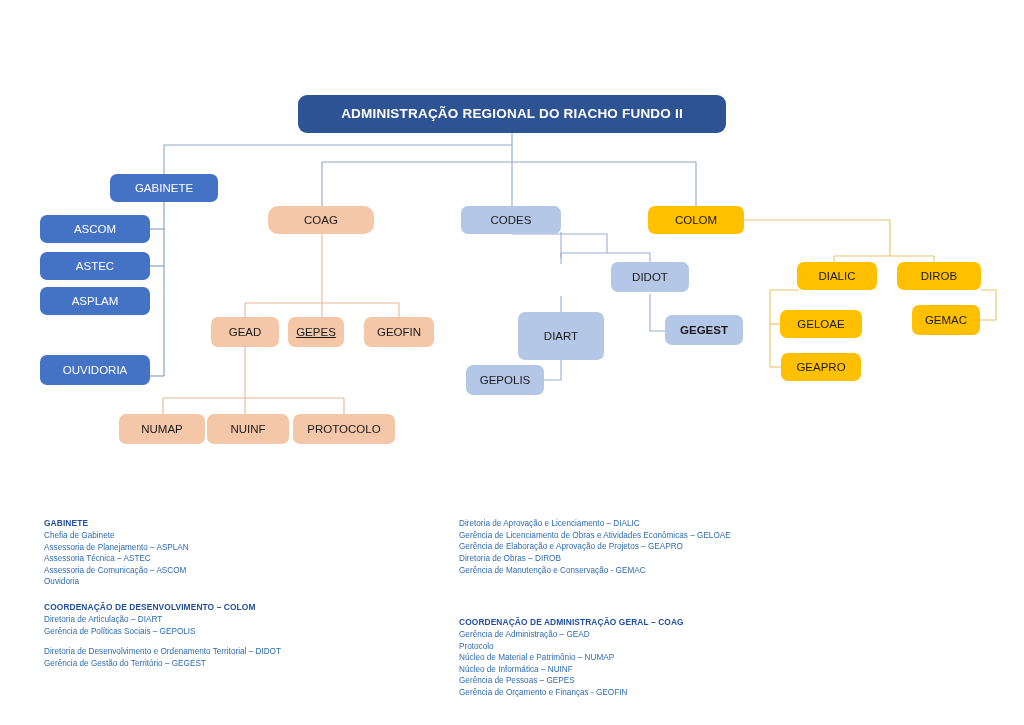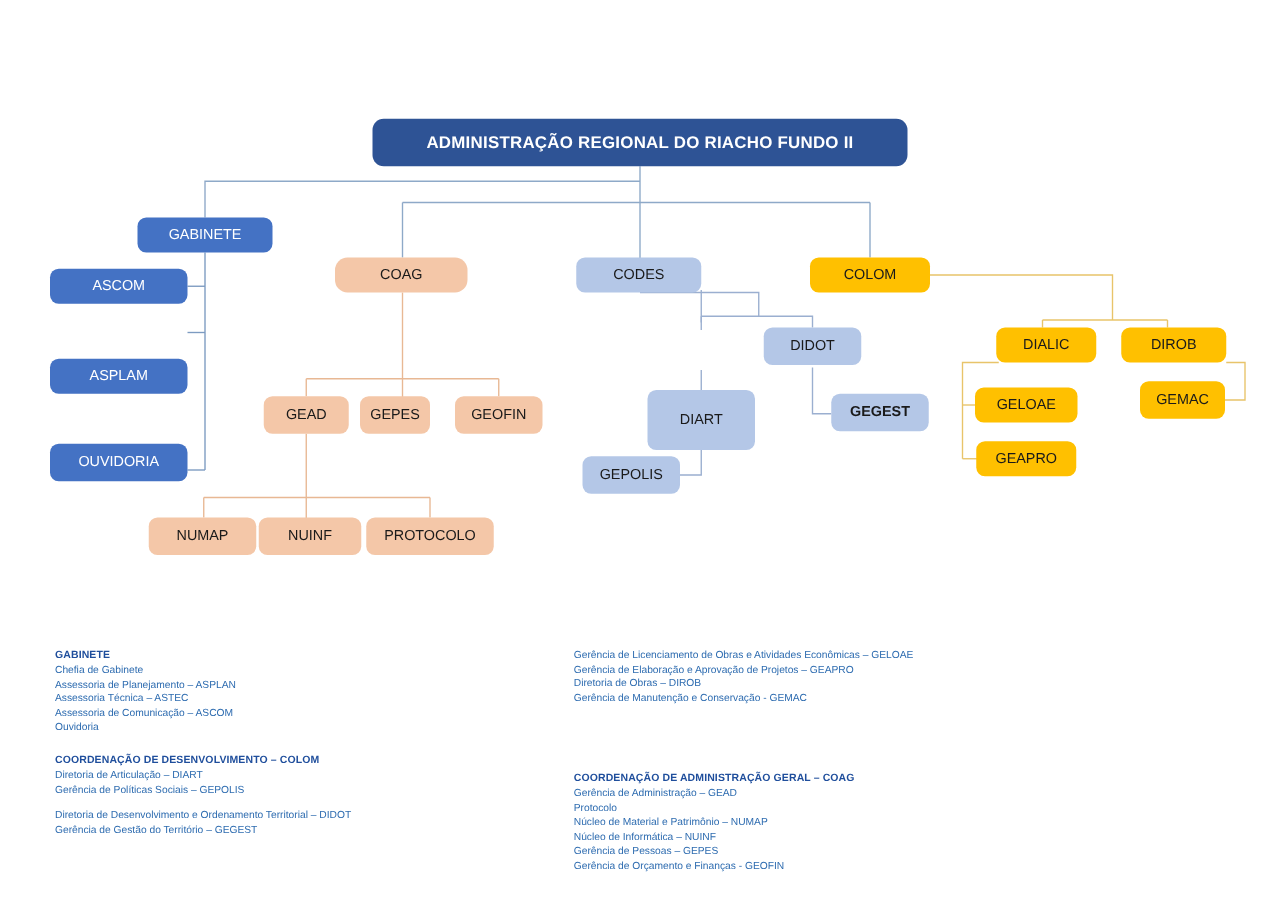--- a/index.html
+++ b/index.html
@@ -159,26 +159,27 @@
       <path d="M770,367 L785,367"></path>
 
       <path d="M981,290 L996,290 L996,320 L979,320"></path>
     </g>
   </svg>
 
   <div class="node root" style="left:298px; top:95px; width:428px; height:38px;">ADMINISTRAÇÃO REGIONAL DO RIACHO FUNDO II</div>
 
   <div class="node blue" style="left:110px; top:174px; width:108px; height:28px;">GABINETE</div>
   <div class="node blue" style="left:40px; top:215px; width:110px; height:28px;">ASCOM</div>
+  <div class="node blue" style="left:40px; top:252px; width:110px; height:28px;">ASTEC</div>
   <div class="node blue" style="left:40px; top:287px; width:110px; height:28px;">ASPLAM</div>
   <div class="node blue" style="left:40px; top:355px; width:110px; height:30px;">OUVIDORIA</div>
 
   <div class="node peach" style="left:268px; top:206px; width:106px; height:28px;border-radius:10px;">COAG</div>
   <div class="node peach" style="left:211px; top:317px; width:68px; height:30px;text-align:right;">GEAD</div>
-  <div class="node peach" style="left:288px; top:317px; width:56px; height:30px;">GEPES</div>
+  <div class="node peach" style="left:288px; top:317px; width:56px; height:30px;text-decoration:underline;">GEPES</div>
   <div class="node peach" style="left:364px; top:317px; width:70px; height:30px;">GEOFIN</div>
   <div class="node peach" style="left:119px; top:414px; width:86px; height:30px;">NUMAP</div>
   <div class="node peach" style="left:207px; top:414px; width:82px; height:30px;">NUINF</div>
   <div class="node peach" style="left:293px; top:414px; width:102px; height:30px;">PROTOCOLO</div>
 
   <div class="node lblue" style="left:461px; top:206px; width:100px; height:28px;">CODES</div>
   <div class="node lblue" style="left:518px; top:264px; width:86px; height:48px;margin-top:48px;">DIART</div>
   <div class="node lblue" style="left:611px; top:262px; width:78px; height:30px;">DIDOT</div>
   <div class="node lblue bold" style="left:665px; top:315px; width:78px; height:30px;">GEGEST</div>
   <div class="node lblue" style="left:466px; top:365px; width:78px; height:30px;">GEPOLIS</div>
@@ -202,20 +203,21 @@
   <div class="legend-block" style="left:44px; top:602px;">
     <div class="lg-head">COORDENAÇÃO DE DESENVOLVIMENTO – COLOM</div>
     <div class="lg-line">Diretoria de Articulação – DIART</div>
     <div class="lg-line">Gerência de Políticas Sociais – GEPOLIS</div>
     <div class="lg-gap"></div>
     <div class="lg-line">Diretoria de Desenvolvimento e Ordenamento Territorial – DIDOT</div>
     <div class="lg-line">Gerência de Gestão do Território – GEGEST</div>
   </div>
 
   <div class="legend-block" style="left:459px; top:518px;">
+    <div class="lg-line">Diretoria de Aprovação e Licenciamento – DIALIC</div>
     <div class="lg-line">Gerência de Licenciamento de Obras e Atividades Econômicas – GELOAE</div>
     <div class="lg-line">Gerência de Elaboração e Aprovação de Projetos – GEAPRO</div>
     <div class="lg-line">Diretoria de Obras – DIROB</div>
     <div class="lg-line">Gerência  de Manutenção e Conservação  - GEMAC</div>
   </div>
 
   <div class="legend-block" style="left:459px; top:617px;">
     <div class="lg-head">COORDENAÇÃO DE ADMINISTRAÇÃO GERAL – COAG</div>
     <div class="lg-line">Gerência de Administração – GEAD</div>
     <div class="lg-line">Protocolo</div>

